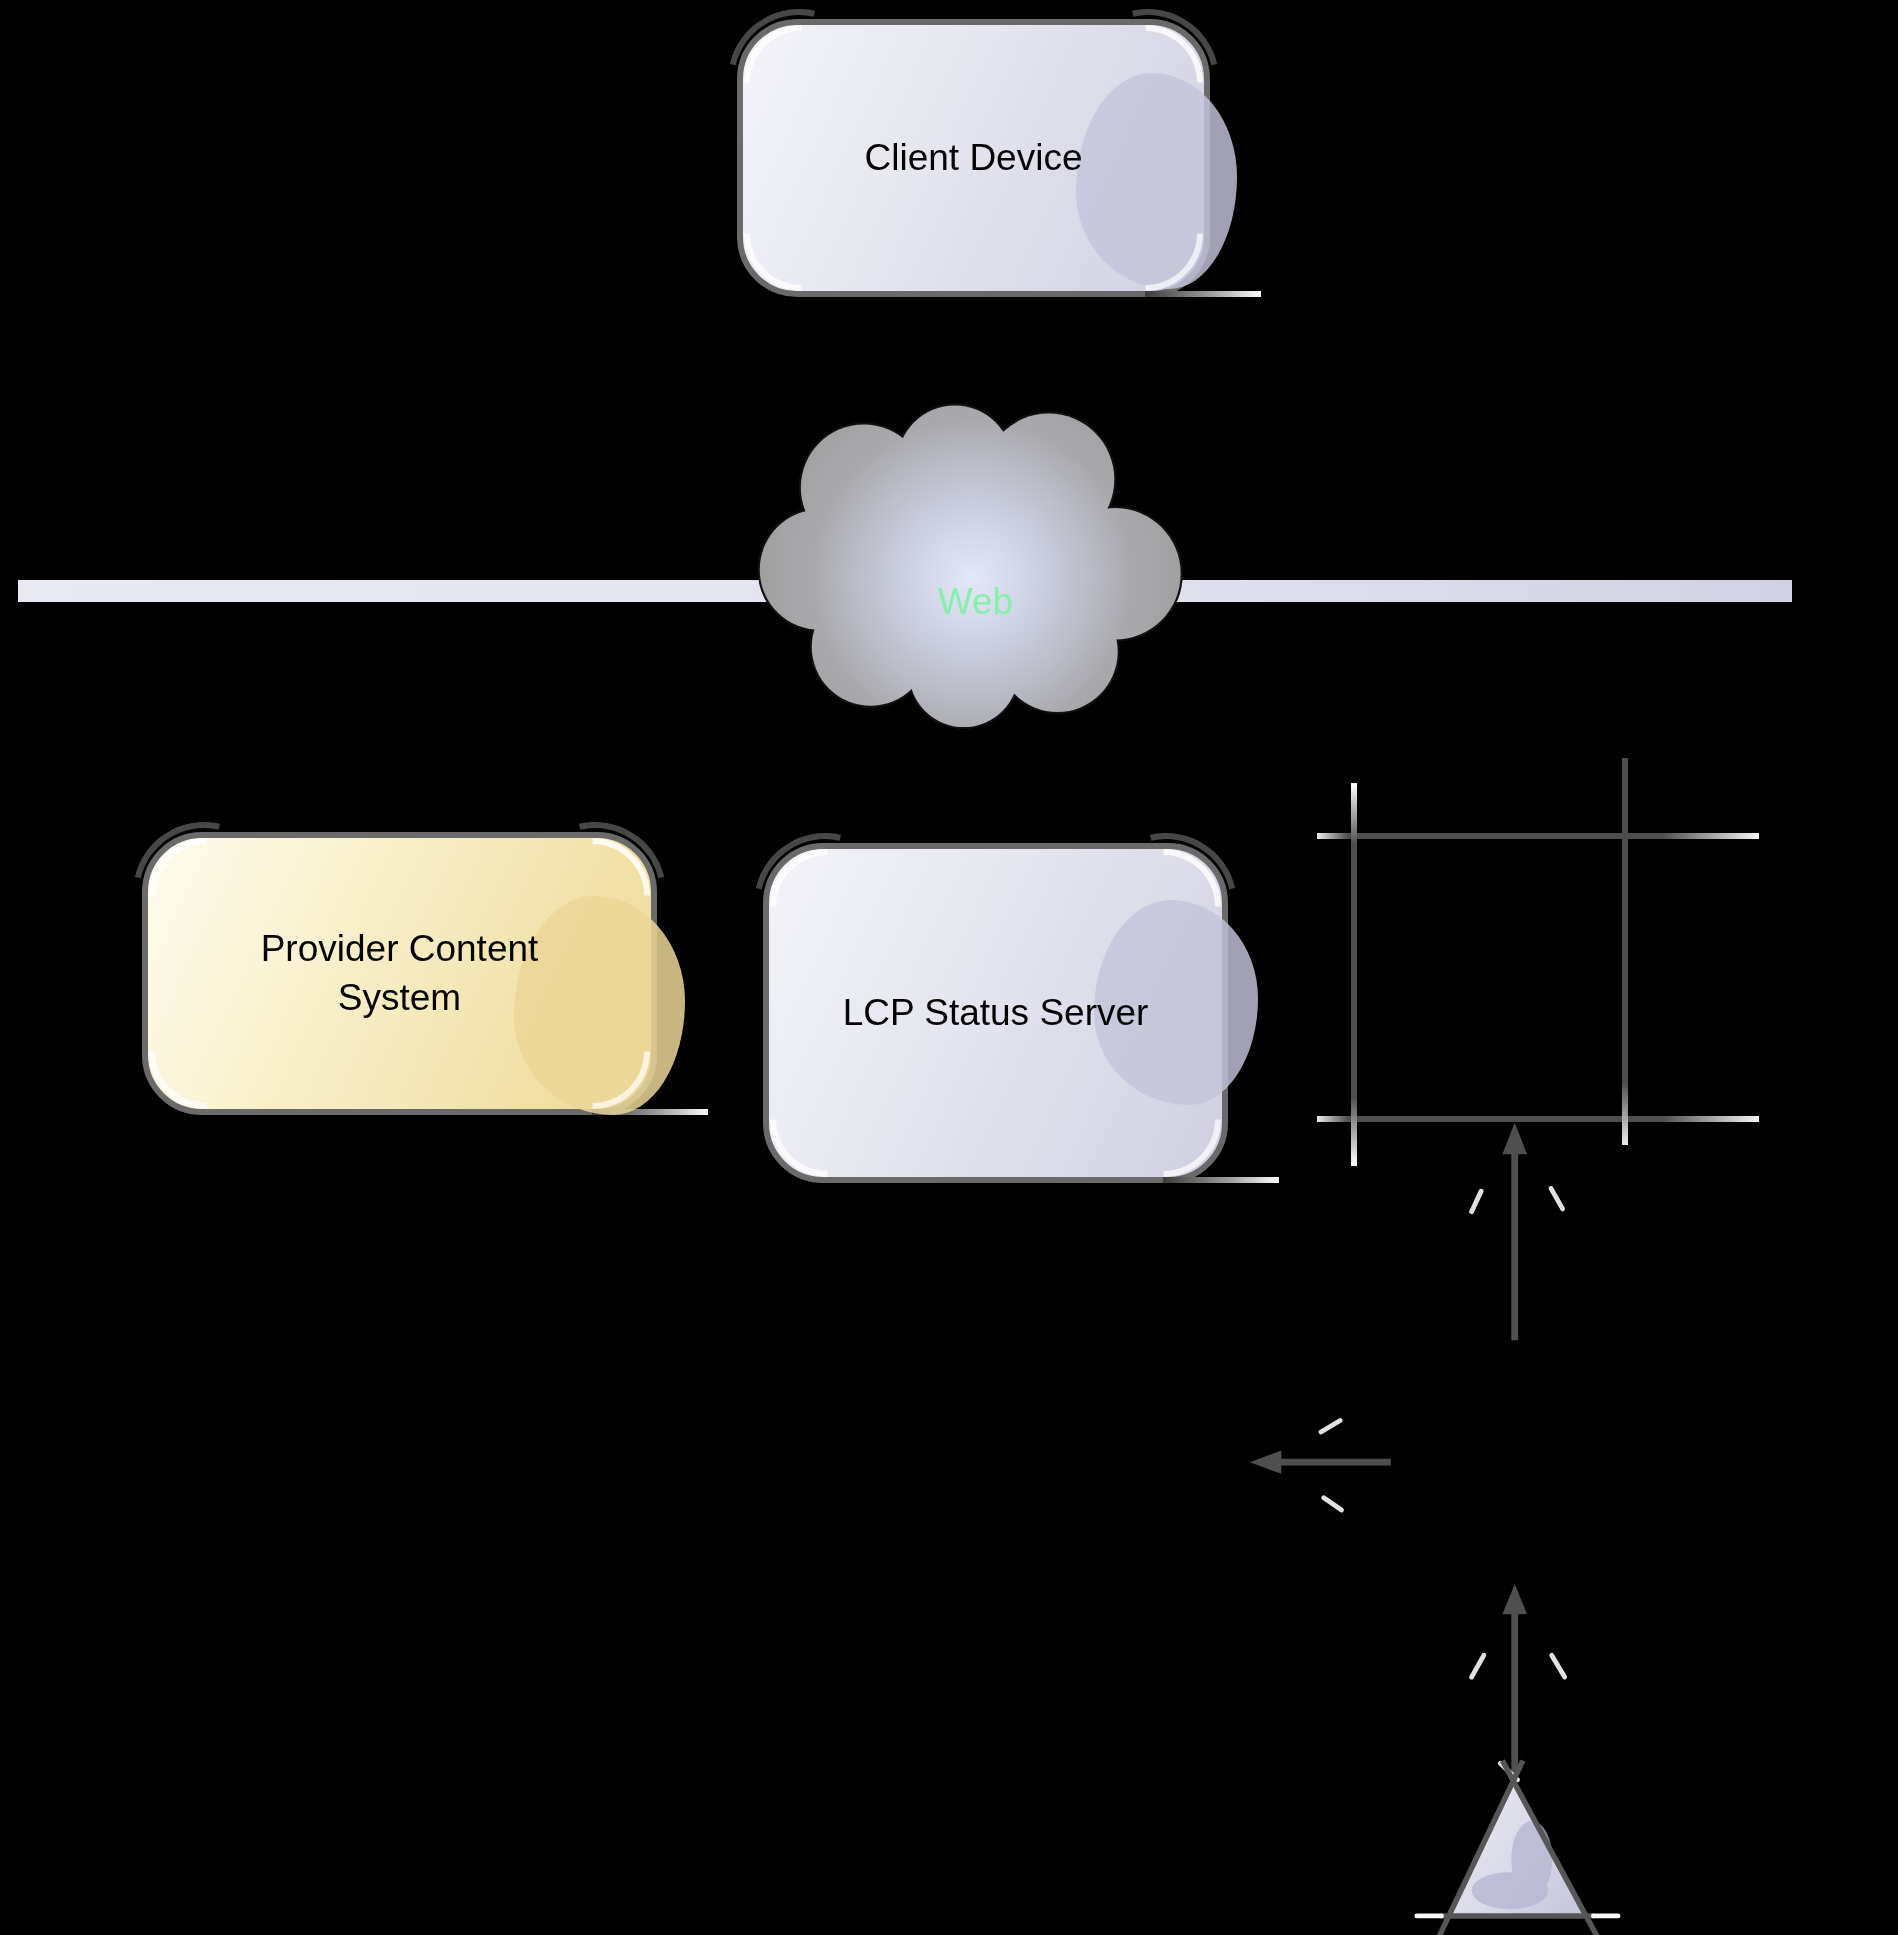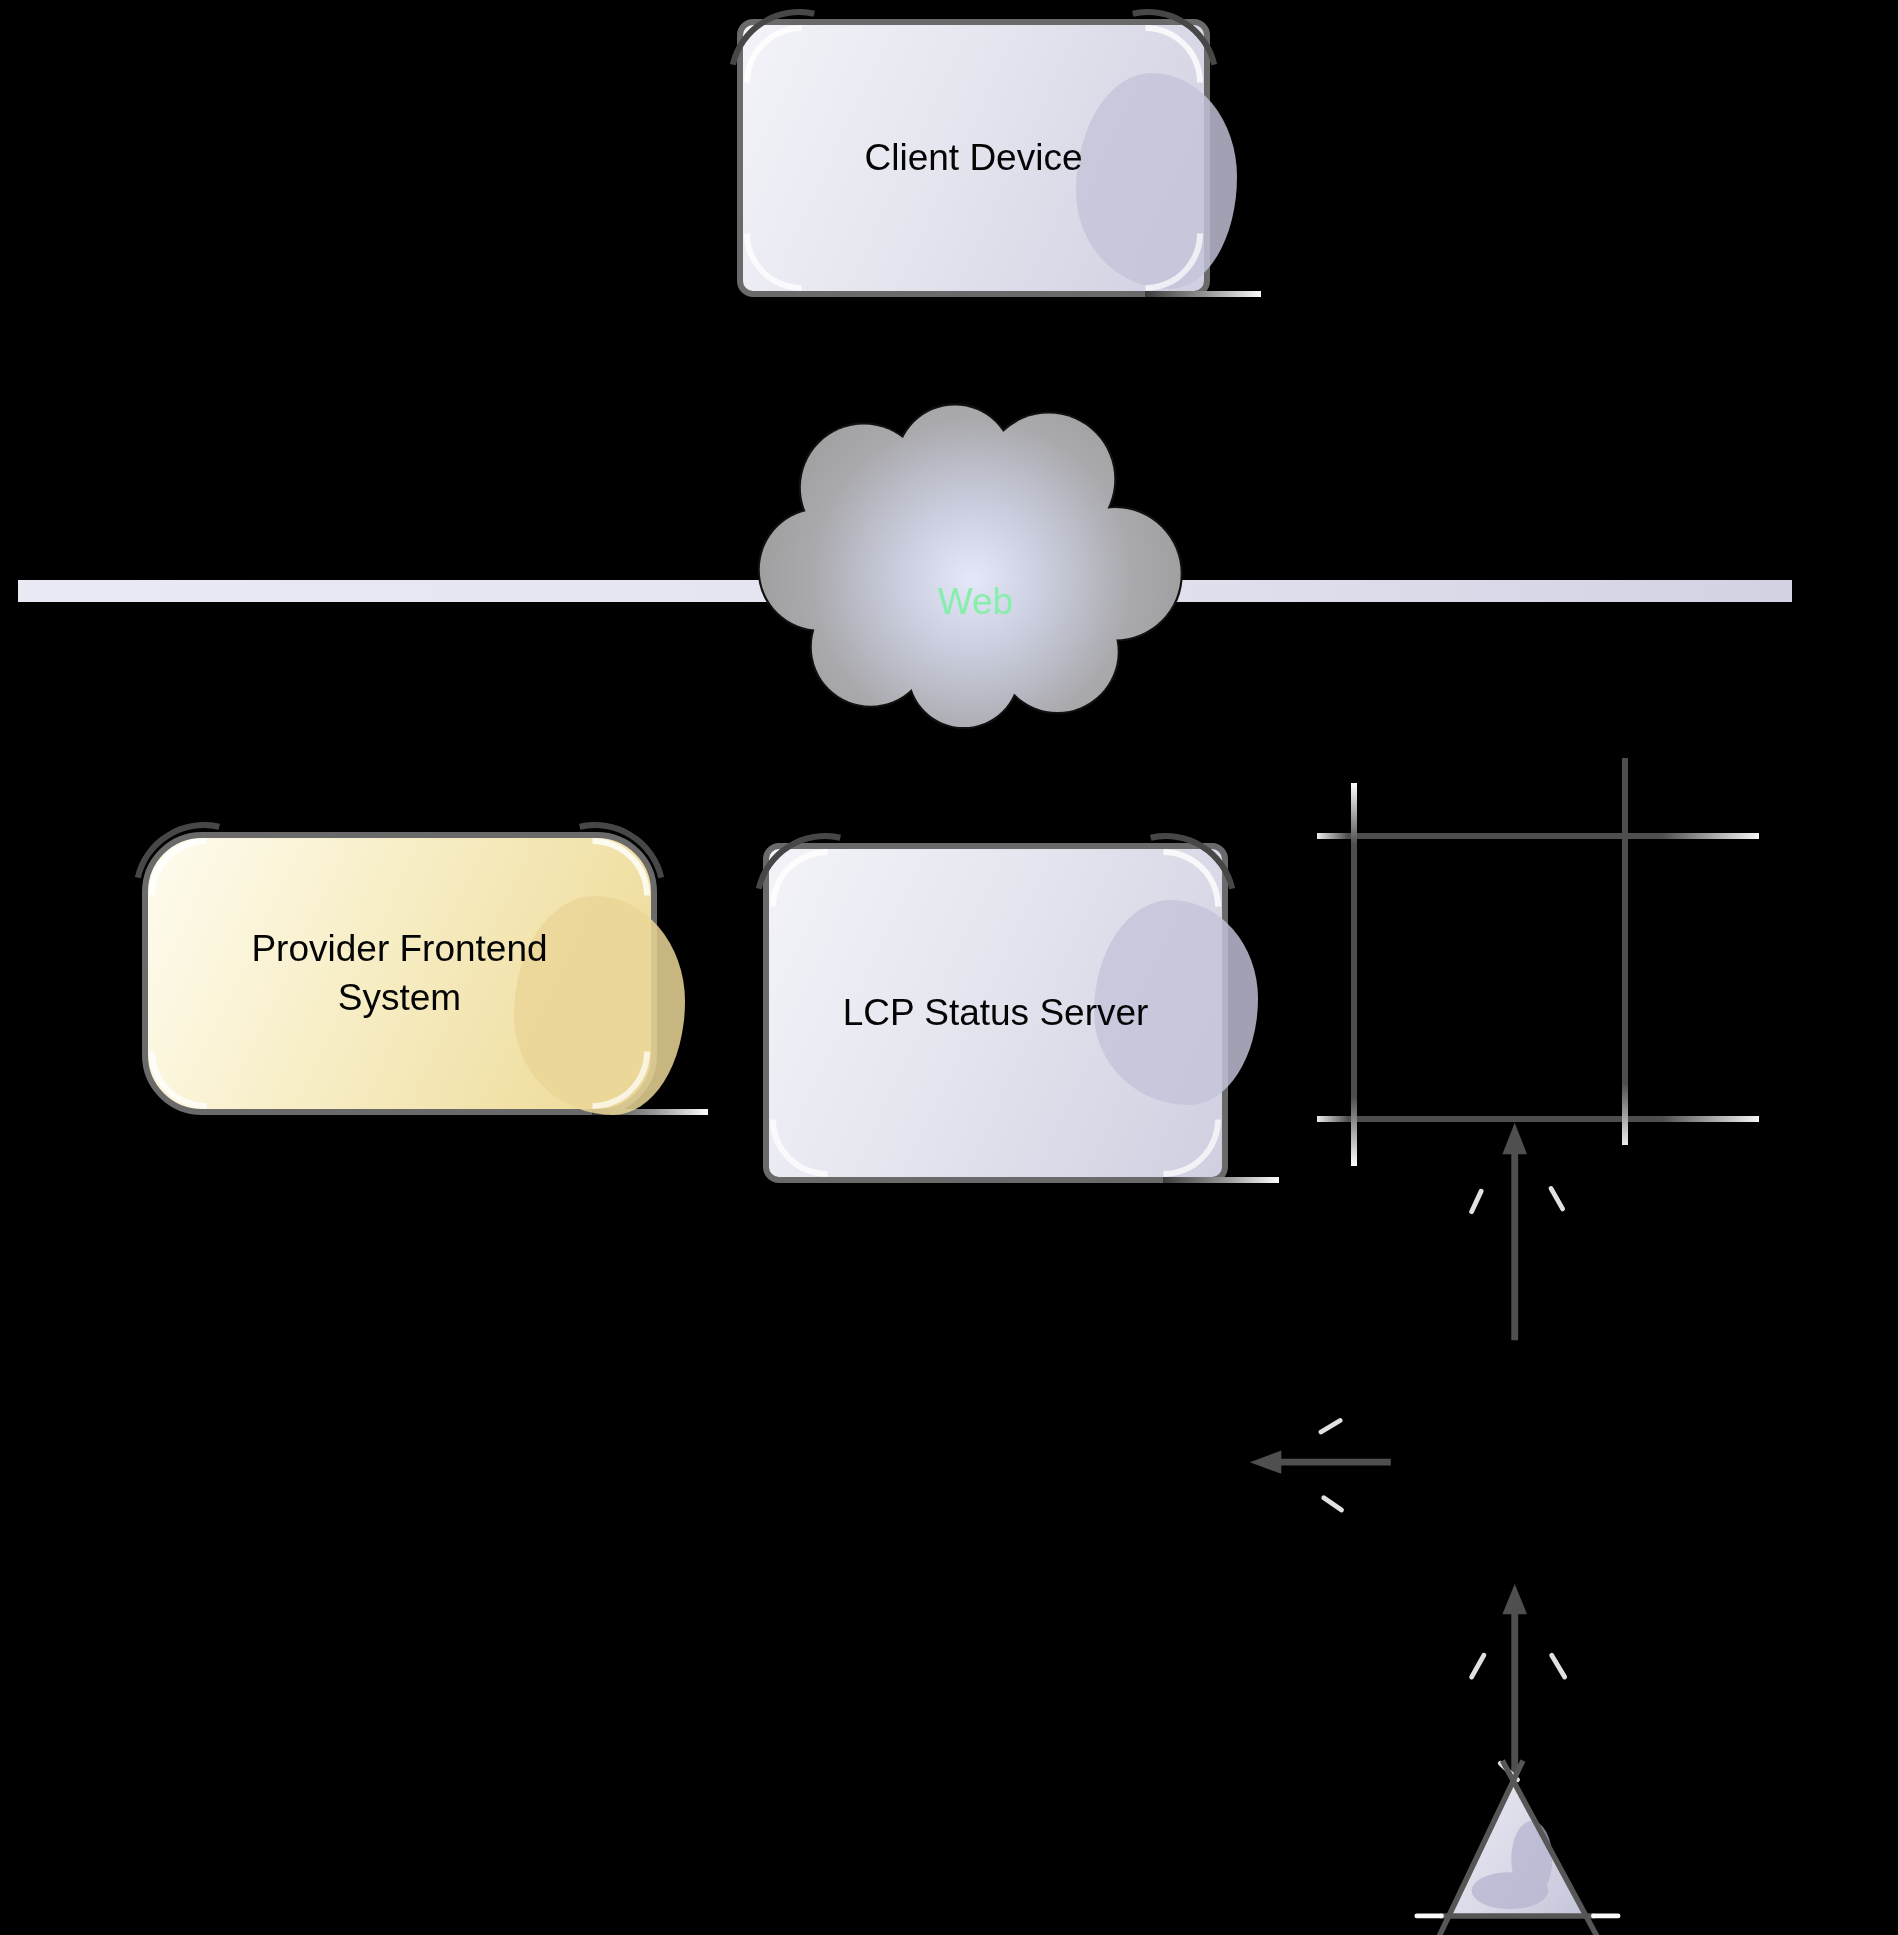--- a/index.html
+++ b/index.html
@@ -8,21 +8,21 @@
     overflow:hidden;font-family:"Liberation Sans", sans-serif;
   }
   
   #web-line{position:absolute;left:18px;top:580px;width:1774px;height:22px;z-index:1;
     background:linear-gradient(to right,#e9e9f3 0%,#e4e4f0 55%,#d2d2e4 100%);}
   
   #vector-layer{position:absolute;left:0;top:0;z-index:3;}
   
   .node{position:absolute;box-sizing:border-box;z-index:5;}
   .rbox{border:6.2px solid #6a6a6a;border-radius:60px;}
-  .lav{background:linear-gradient(115deg,#f3f3f9 0%,#e5e5ef 45%,#cfcfe1 100%);border-radius:16px;}
+  .lav{background:linear-gradient(115deg,#f3f3f9 0%,#e5e5ef 45%,#cfcfe1 100%);}
   .yel{background:linear-gradient(115deg,#fefcf0 0%,#f8efc9 40%,#edd994 100%);}
   .grn{background:linear-gradient(115deg,#f4f7f2 0%,#e6eee1 45%,#d3e1ce 100%);}
   .circle{border-radius:50%;}
   .lbl{position:absolute;left:0;top:0;right:0;bottom:0;display:flex;flex-direction:column;
     align-items:center;justify-content:center;font-size:37px;line-height:1.31;color:#050505;
     text-align:center;z-index:3;}
   .blob{position:absolute;z-index:1;border-radius:47% 53% 42% 58% / 55% 48% 52% 45%;}
   .blob.b-lav{background:#c4c4da;opacity:.82;}
   .blob.b-yel{background:#ead697;opacity:.85;}
   .blob.b-grn{background:#b7ccb1;opacity:.55;}
@@ -165,21 +165,21 @@
   <div class="node rbox yel" style="left:142px;top:832px;width:515px;height:283px;">
     <span class="blob b-yel" style="right:-34px;top:58px;width:171px;height:219px;"></span>
     <span class="arc tl"></span>
     <span class="arc tr"></span>
     <span class="arc bl"></span>
     <span class="arc br"></span>
     <span class="oarc tl"></span>
     <span class="oarc tr"></span>
     <span class="tail"></span>
     <div class="lbl">
-      <span>Provider Frontend</span>
+      <span>Provider Content</span>
       <span>System</span>
     </div>
   </div>
 
   <div class="node rbox lav" style="left:763px;top:843px;width:465px;height:340px;">
     <span class="blob b-lav" style="right:-36px;top:51px;width:164px;height:205px;"></span>
     <span class="arc tl"></span>
     <span class="arc tr"></span>
     <span class="arc bl"></span>
     <span class="arc br"></span>

